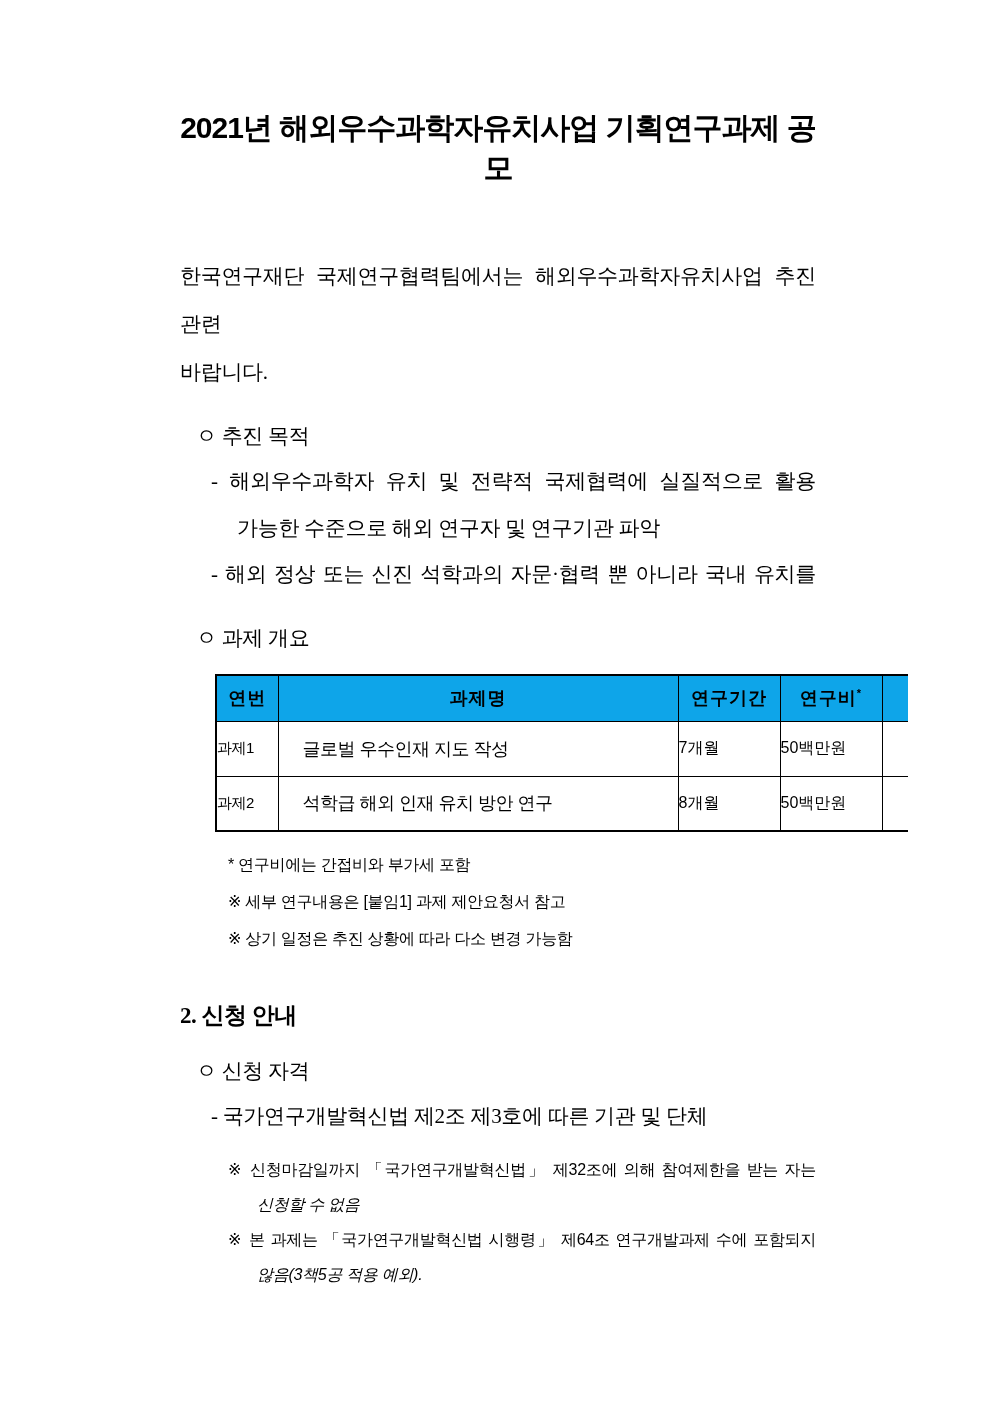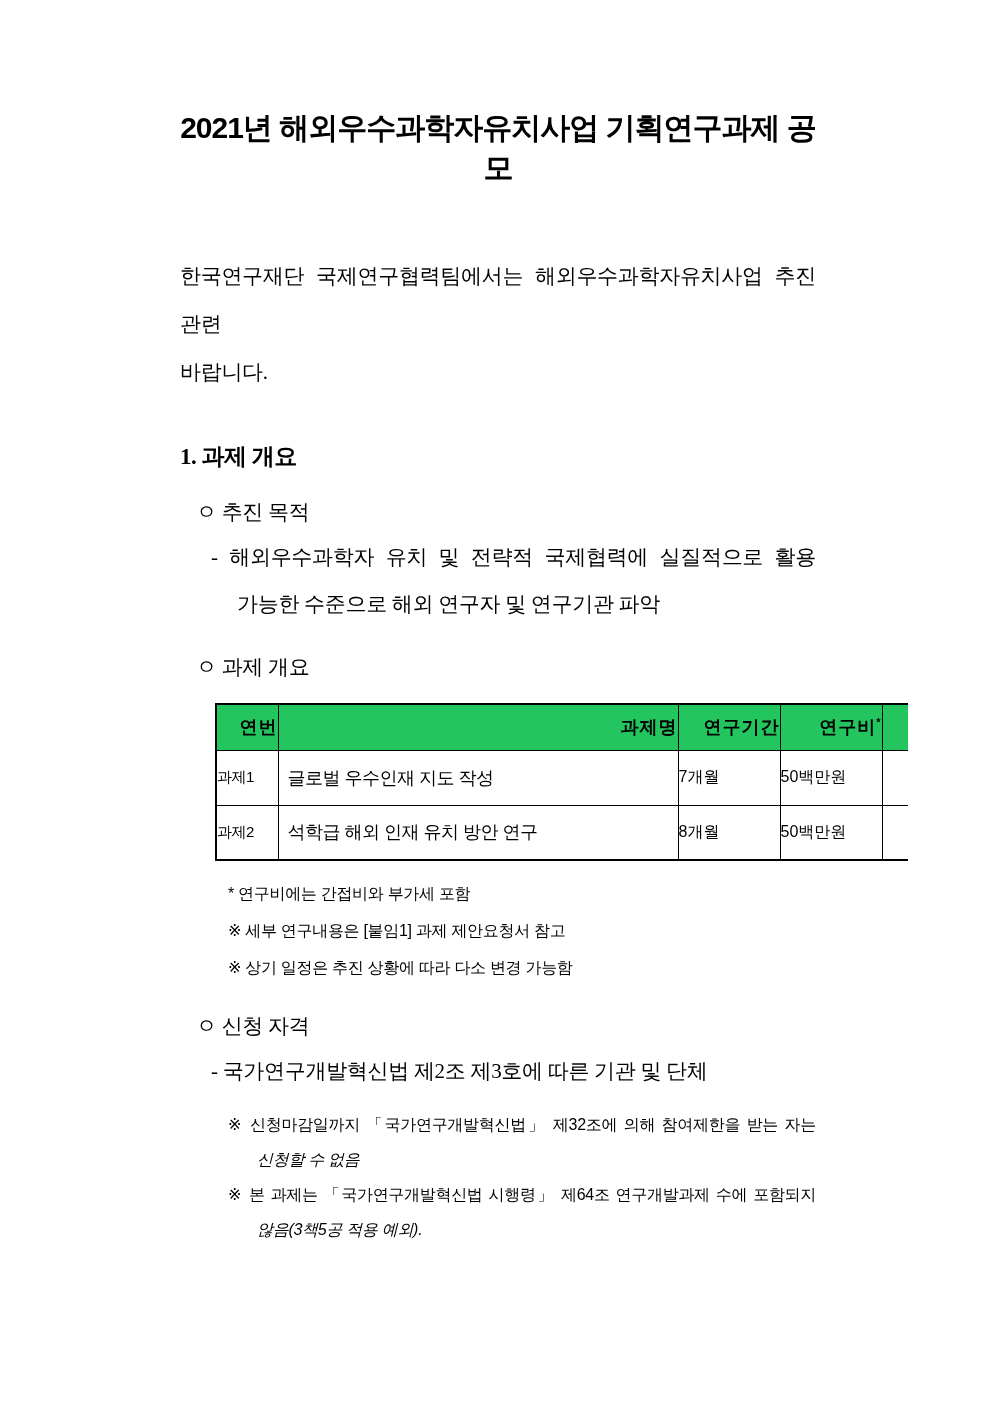--- a/index.html
+++ b/index.html
@@ -55,36 +55,36 @@
   .tasks-table {
     margin: 14px 0 0 35px;
     border-collapse: collapse;
     table-layout: fixed;
     width: 769px;
     font-family: "Liberation Sans", "DejaVu Sans", sans-serif;
   }
   .tasks-table th, .tasks-table td { border: 1px solid #000; }
   .tasks-table { border: 2px solid #000; }
   .tasks-table thead th {
-    background: #22c55e;
+    background: #0ea5e9;
     height: 46px;
     font-size: 18px;
     font-weight: 700;
     letter-spacing: 1px;
-    text-align: right;
+    text-align: center;
     vertical-align: middle;
   }
   .tasks-table thead th sup { font-size: 11px; vertical-align: super; }
   .tasks-table tbody td {
     height: 55px;
     vertical-align: middle;
     font-size: 16px;
   }
   .td-seq  { text-align: left; font-size: 15px !important; letter-spacing: -0.5px; }
-  .td-name { text-align: left; padding-left: 9px; font-size: 18px !important; letter-spacing: -0.5px; }
+  .td-name { text-align: left; padding-left: 24px; font-size: 18px !important; letter-spacing: -0.5px; }
   .td-mid  { text-align: left; }
   .tbl-notes { margin-top: 14px; padding-left: 48px; }
   .tbl-note-line {
     font-family: "Liberation Sans", "DejaVu Sans", sans-serif;
     font-size: 16px;
     line-height: 37px;
     letter-spacing: -0.3px;
   }
   .sec2-heading { margin-top: 44px; }
   .small-notes { margin-top: 12px; }
@@ -113,30 +113,30 @@
 
 <div class="page">
 
   <div class="doc-title">2021년 해외우수과학자유치사업 기획연구과제 공모</div>
 
   <div class="intro">
     <div class="line fill">한국연구재단 국제연구협력팀에서는 해외우수과학자유치사업 추진 관련</div>
     <div class="line">바랍니다.</div>
   </div>
 
-  <div class="sec-heading">1. 과제 개요</div>
 
   <div class="bullet">ㅇ 추진 목적</div>
 
   <div class="dash-group">
     <div class="line fill dash-l1">- 해외우수과학자 유치 및 전략적 국제협력에 실질적으로 활용</div>
     <div class="line dash-l2">가능한 수준으로 해외 연구자 및 연구기관 파악</div>
   </div>
 
   <div class="dash-group">
+    <div class="line fill dash-l1">- 해외 정상 또는 신진 석학과의 자문·협력 뿐 아니라 국내 유치를</div>
   </div>
 
   <div class="bullet">ㅇ 과제 개요</div>
 
   <table class="tasks-table">
     <colgroup>
       <col style="width:62px">
       <col style="width:400px">
       <col style="width:102px">
       <col style="width:102px">
@@ -168,20 +168,21 @@
       </tr>
     </tbody>
   </table>
 
   <div class="tbl-notes">
     <div class="tbl-note-line">* 연구비에는 간접비와 부가세 포함</div>
     <div class="tbl-note-line">※ 세부 연구내용은 [붙임1] 과제 제안요청서 참고</div>
     <div class="tbl-note-line">※ 상기 일정은 추진 상황에 따라 다소 변경 가능함</div>
   </div>
 
+  <div class="sec-heading sec2-heading">2. 신청 안내</div>
 
   <div class="bullet">ㅇ 신청 자격</div>
 
   <div class="dash-group">
     <div class="line dash-l1">- 국가연구개발혁신법 제2조 제3호에 따른 기관 및 단체</div>
   </div>
 
   <div class="small-notes">
     <div class="small-note-l1 small-fill">※ 신청마감일까지 「국가연구개발혁신법」 제32조에 의해 참여제한을 받는 자는</div>
     <div class="small-note-l2">신청할 수 없음</div>

